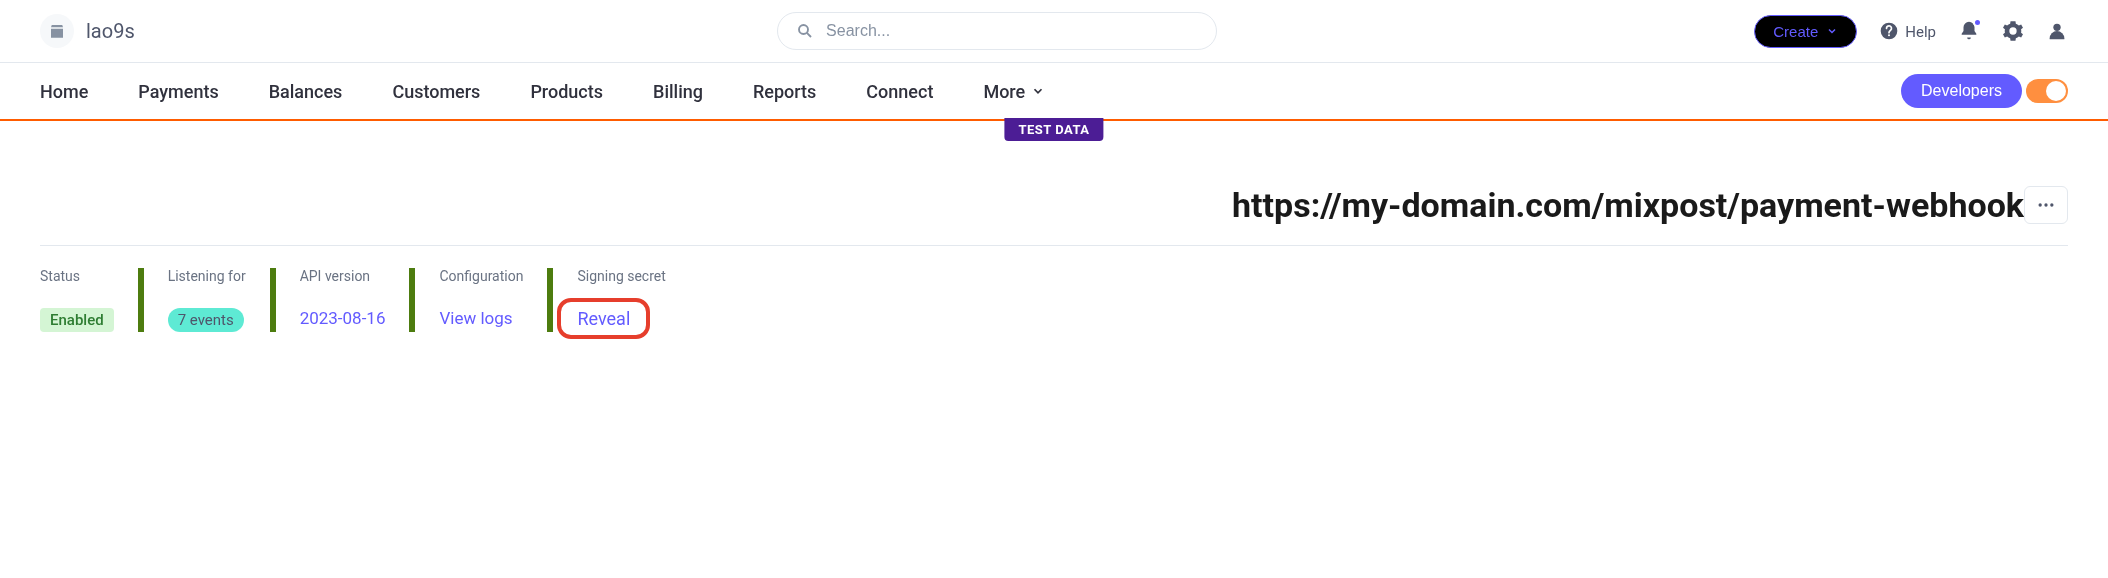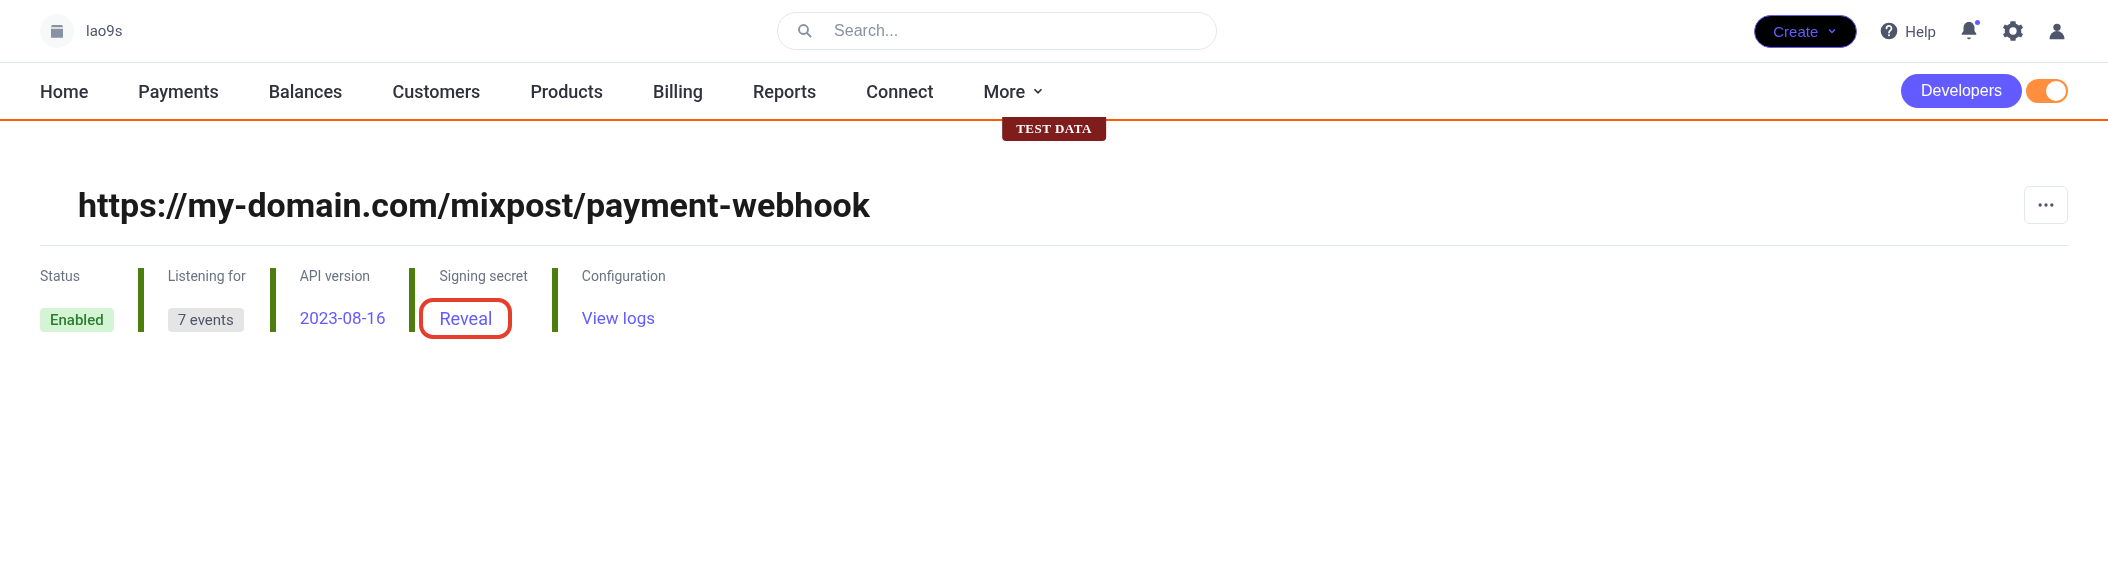--- a/index.html
+++ b/index.html
@@ -18,30 +18,30 @@
       border-bottom: 1px solid #e3e8ee;
       gap: 16px;
     }
     .brand-area { display: flex; align-items: center; gap: 12px; min-width: 200px; }
     .brand-icon {
       width: 34px; height: 34px;
       background: #f6f8fa;
       border-radius: 50%;
       display: flex; align-items: center; justify-content: center;
     }
-    .brand-name { color: #4f566b; font-size: 15px; }
+    .brand-name { color: #4f566b; font-size: 20px; }
 
     .search-wrap { flex: 1; display: flex; justify-content: center; }
     .search {
       width: 440px; height: 38px;
       border: 1px solid #e3e8ee;
       border-radius: 22px;
       display: flex; align-items: center;
       padding: 0 18px;
-      gap: 20px;
+      gap: 12px;
       color: #8792a2;
     }
     .search input {
       border: none; outline: none; font-size: 16px; color: #4f566b;
       flex: 1; background: transparent;
     }
     .search input::placeholder { color: #8792a2; }
 
     .header-right { display: flex; align-items: center; gap: 22px; }
     .create-btn {
@@ -88,40 +88,39 @@
       border-radius: 14px; position: relative; cursor: pointer;
     }
     .toggle-knob {
       position: absolute; right: 2px; top: 2px;
       width: 20px; height: 20px; background: #fff; border-radius: 50%;
     }
 
     .testdata-badge {
       position: absolute; left: 50%; transform: translateX(-50%);
       bottom: -22px;
-      background: #7f1d1d; color: #fff;
+      background: #4c1d95; color: #fff;
       font-size: 13px; font-weight: 700; letter-spacing: 0.5px;
       padding: 4px 14px;
       border-radius: 0 0 4px 4px;
-      font-family: Liberation Serif, serif;
     }
 
     
     .content { padding: 48px 40px 20px; }
     .breadcrumb { color: #635bff; font-size: 17px; font-weight: 500; cursor: pointer; }
     .id-row {
       position: absolute; right: 40px; margin-top: -28px;
       display: flex; align-items: center; gap: 8px;
       color: #6a7383; font-family: ui-monospace, Menlo, monospace; font-size: 15px;
     }
     .clipboard-icon { color: #6a7383; cursor: pointer; }
 
     .title-row {
-      display: flex; align-items: center; justify-content: space-between;
-      margin-top: 16px; padding-bottom: 20px; margin-left: 38px;
+      display: flex; align-items: center; justify-content: flex-end;
+      margin-top: 16px; padding-bottom: 20px;
     }
     .title { font-size: 34px; font-weight: 700; color: #1a1a1a; }
     .more-btn {
       border: 1px solid #e3e8ee; border-radius: 6px;
       width: 44px; height: 38px;
       display: flex; align-items: center; justify-content: center;
       color: #4f566b; cursor: pointer;
     }
 
     .divider { border-top: 1px solid #e3e8ee; margin: 0 0 22px; }
@@ -133,22 +132,22 @@
     }
     .detail-col:first-child { padding-left: 0; border-left: none; }
     .detail-label { font-size: 14px; color: #6a7383; margin-bottom: 24px; }
     .detail-value { font-size: 17px; }
     .status-badge {
       background: #d4f5d4; color: #2e7d32;
       padding: 3px 10px; border-radius: 4px;
       font-size: 15px; font-weight: 500; display: inline-block;
     }
     .events-badge {
-      background: #e5e5e5; color: #4f566b;
-      padding: 3px 10px; border-radius: 4px;
+      background: #5eead4; color: #4f566b;
+      padding: 3px 10px; border-radius: 12px;
       font-size: 15px; display: inline-block;
     }
     .link-value { color: #635bff; cursor: pointer; }
     .reveal-highlight {
       border: 4px solid #e63e2c;
       border-radius: 14px;
       padding: 6px 16px;
       display: inline-block;
       margin: -10px -20px;
     }
@@ -274,25 +273,25 @@
       <div class="detail-label">Listening for</div>
       <div class="detail-value">
         <span class="events-badge">7 events</span>
       </div>
     </div>
     <div class="detail-col">
       <div class="detail-label">API version</div>
       <div class="detail-value link-value">2023-08-16</div>
     </div>
     <div class="detail-col">
+      <div class="detail-label">Configuration</div>
+      <div class="detail-value link-value">View logs</div>
+    </div>
+    <div class="detail-col">
       <div class="detail-label">Signing secret</div>
       <div class="detail-value">
         <span class="reveal-highlight">
           <span class="link-value">Reveal</span>
         </span>
       </div>
     </div>
-    <div class="detail-col">
-      <div class="detail-label">Configuration</div>
-      <div class="detail-value link-value">View logs</div>
-    </div>
   </div>
 </div>
 
 </body></html>

